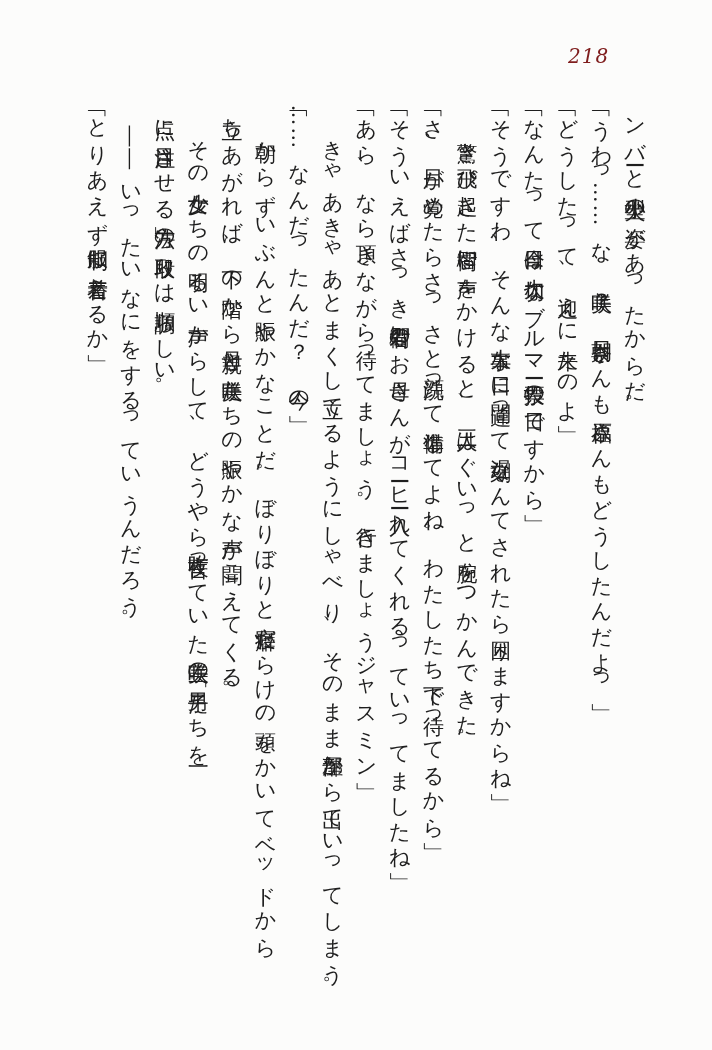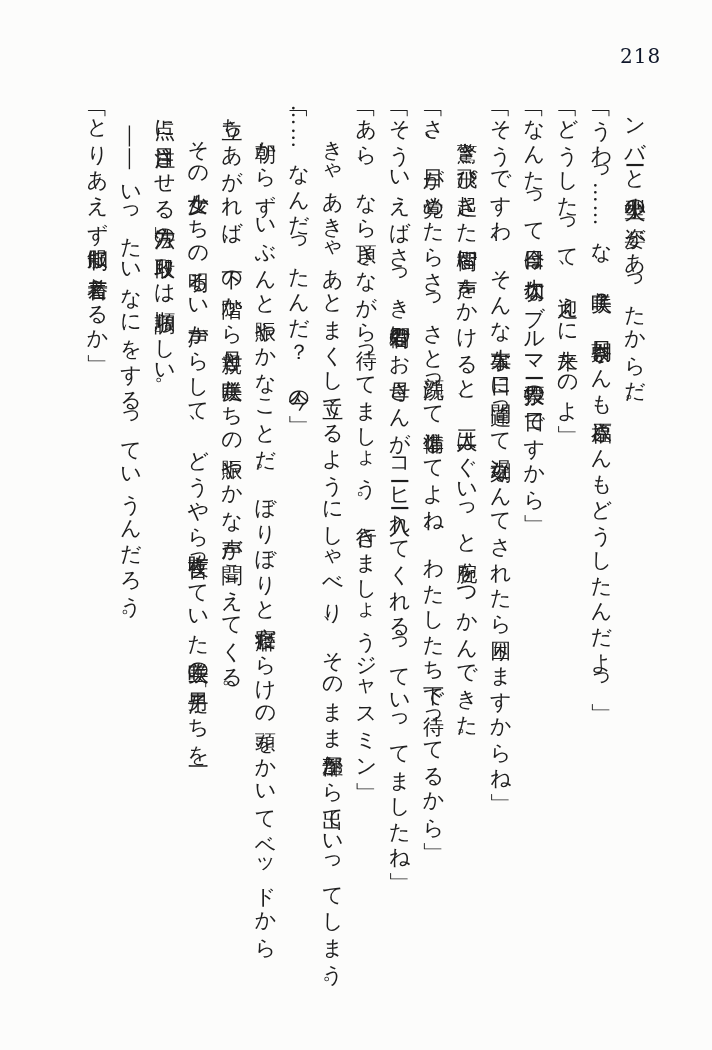--- a/index.html
+++ b/index.html
@@ -10,24 +10,25 @@
     position: relative;
     width: 712px;
     height: 1050px;
     background: #fcfcfb;
     overflow: hidden;
     font-family: "DejaVu Serif", "Liberation Serif", serif;
   }
   .page-number {
     position: absolute;
     top: 44px;
-    left: 620px;
+    left: 568px;
     font-size: 20px;
+    font-style: italic;
     letter-spacing: 1px;
-    color: #0f172a;
+    color: #7f1d1d;
   }
   .text-block {
     position: absolute;
     top: 103px;
     right: 61px;
     height: 886px;
     writing-mode: vertical-rl;
     color: #1e1e1e;
     font-size: 21px;
     letter-spacing: 1.6px;

